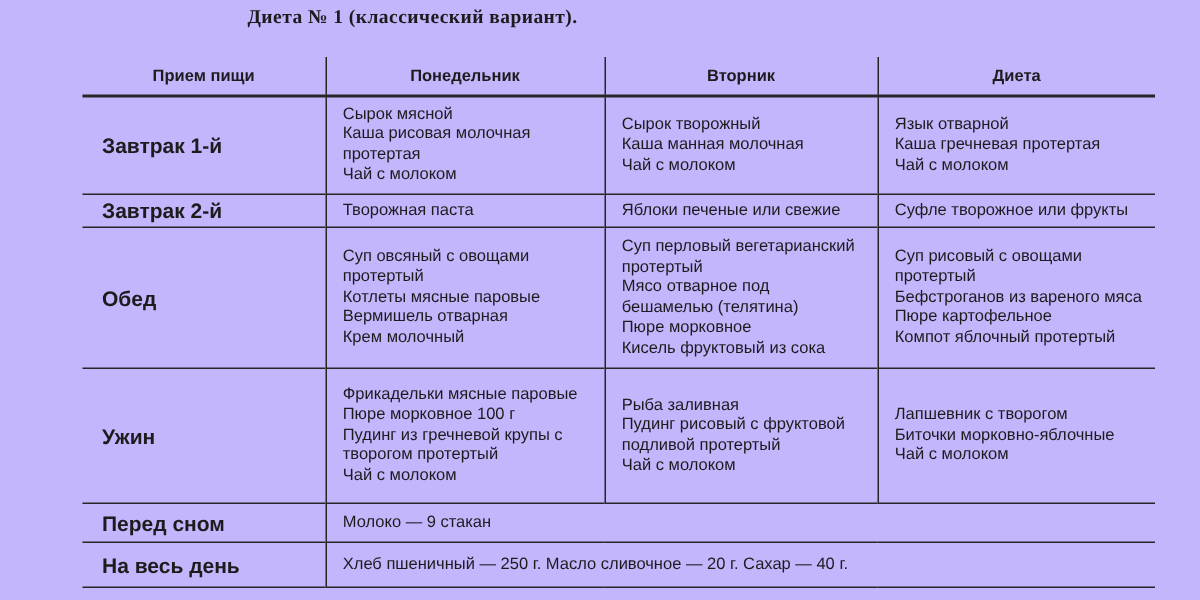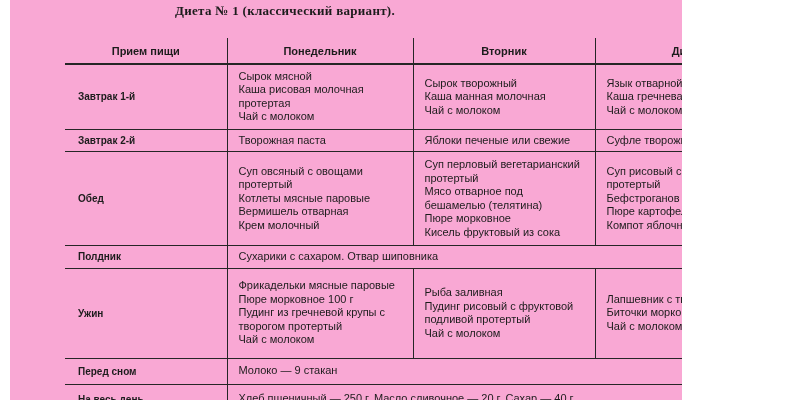--- a/index.html
+++ b/index.html
@@ -1,24 +1,23 @@
 <!DOCTYPE html>
 <html><head>
 <meta charset="utf-8">
 <style>
   html, body { margin: 0; padding: 0; }
   #page {
     position: relative;
-    width: 672px;
+    width: 800px;
     height: 400px;
-    background: #f9a8d4;
+    background: #c4b5fd;
     overflow: hidden;
     font-family: "Liberation Sans", "DejaVu Sans", sans-serif;
     color: #1c1c1c;
-    margin-left: 10px;
   }
   .doc-title {
     position: absolute;
     left: 165px;
     top: 3px;
     font-family: "Liberation Serif", "DejaVu Serif", serif;
     font-weight: bold;
     font-size: 13px;
     letter-spacing: 0.3px;
   }
@@ -41,21 +40,21 @@
   table.menu tr { border-bottom: 1.5px solid #262626; }
   table.menu tr.hdr { border-bottom: 2px solid #262626; }
   th, td { vertical-align: middle; box-sizing: border-box; }
   th {
     font-weight: bold;
     font-size: 11px;
     padding: 2px;
   }
   td.label-cell {
     font-weight: bold;
-    font-size: 10px;
+    font-size: 14px;
     text-align: left;
     padding: 2px 4px 2px 13px;
   }
   td.cell {
     font-size: 11px;
     line-height: 13.5px;
     text-align: left;
     padding: 4px 8px 4px 11px;
     white-space: pre-line;
   }
@@ -120,24 +119,20 @@
       <td class="cell vline">Суп перловый вегетарианский протертый
 Мясо отварное под бешамелью (телятина)
 Пюре морковное
 Кисель фруктовый из сока</td>
       <td class="cell vline">Суп рисовый с овощами протертый
 Бефстроганов из вареного мяса
 Пюре картофельное
 Компот яблочный протертый</td>
     </tr>
 
-    <tr class="h-r4">
-      <td class="label-cell">Полдник</td>
-      <td class="cell vline" colspan="3">Сухарики с сахаром. Отвар шиповника</td>
-    </tr>
 
     <tr class="h-r5">
       <td class="label-cell">Ужин</td>
       <td class="cell vline">Фрикадельки мясные паровые
 Пюре морковное 100 г
 Пудинг из гречневой крупы с творогом протертый
 Чай с молоком</td>
       <td class="cell vline">Рыба заливная
 Пудинг рисовый с фруктовой подливой протертый
 Чай с молоком</td>

